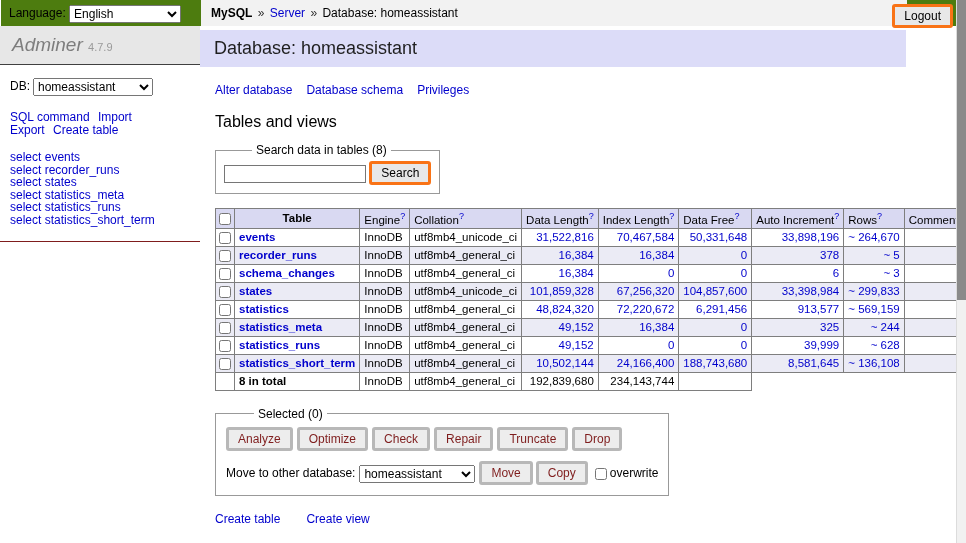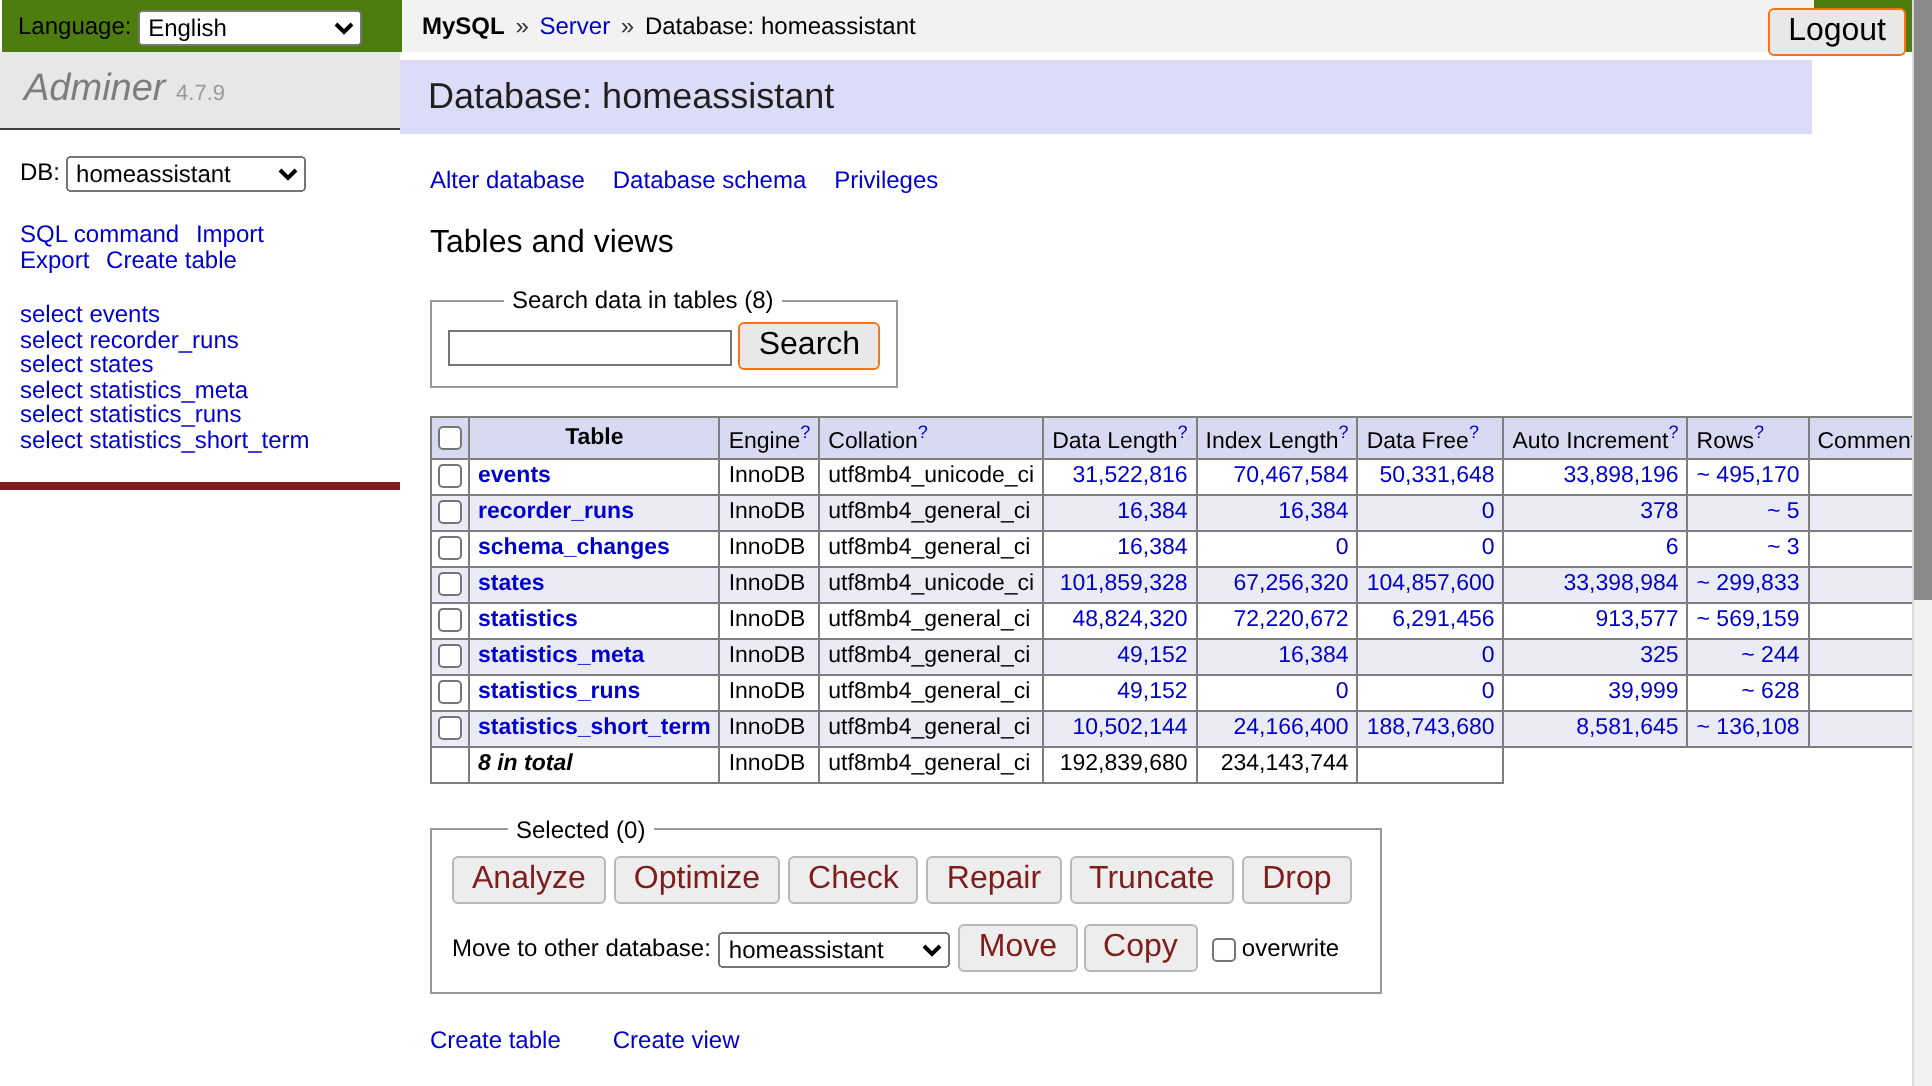--- a/index.html
+++ b/index.html
@@ -4,22 +4,22 @@
 <style>
   * { box-sizing: content-box; }
   html,body { margin:0; padding:0; }
   body {
     width:966px; height:543px; overflow:hidden; position:relative;
     font-family:"Liberation Sans", sans-serif; font-size:13px;
     background:#fff; color:#000;
   }
   a { color:#0000cc; text-decoration:none; cursor:pointer; }
   .btn {
-    font-family:inherit; font-size:16px; padding:2px 9px;
-    background:#e8e8e8; border:1px solid #f97316; border-radius:3px; color:#000; cursor:pointer;
+    font-family:inherit; font-size:12px; padding:2px 9px;
+    background:#e8e8e8; border:3px solid #f97316; border-radius:3px; color:#000; cursor:pointer;
   }
   .btn[disabled] { color:#7f1d1d; border-color:#b8b8b8; background:#ededed; cursor:default; }
 
   
   .topbar { position:absolute; left:1px; top:0; width:966px; height:26px; background:#4d7c0f; }
   .lang { position:absolute; left:8px; top:5px; font-size:12px; }
   .lang select { width:110px; font-size:12px; vertical-align:middle; }
   .breadcrumb {
     position:absolute; left:200px; top:0; width:706px; height:26px;
     background:#f2f2f2; font-size:12px; padding:6px 10px; box-sizing:border-box; white-space:nowrap;
@@ -30,21 +30,21 @@
 
   
   .sidebar { position:absolute; left:0; top:26px; width:200px; }
   h1 { margin:0; padding:8px 12px; background:#e7e7e7; border-bottom:1px solid #404040; font-size:19px; font-weight:normal; }
   .logo { font-style:italic; color:#7d7d7d; }
   .version { font-size:11px; color:#9a9a9a; }
   .dbrow { padding:13px 10px 0; font-size:12px; }
   .dbrow select { width:118px; font-size:12px; margin-left:3px; vertical-align:middle; }
   .menu-links { margin:15px 0 0; padding:0 10px; font-size:12px; line-height:13px; }
   .menu-links a { margin-right:5px; }
-  .table-list { list-style:none; margin:10px 0 0; padding:4px 10px 14px; border-bottom:4px solid #7f1d1d; font-size:12px; }
+  .table-list { list-style:none; margin:10px 0 0; padding:4px 10px 14px; border-bottom:1px solid #7f1d1d; font-size:12px; }
   .table-list li { line-height:12.6px; white-space:nowrap; }
 
   
   .content { position:absolute; left:200px; top:26px; width:706px; }
   h2 { margin:4px 0 0; padding:8px 14px; background:#dcdcf8; font-size:18px; font-weight:normal; color:#1f1f1f; }
   h3 { margin:16px 0 0 15px; font-size:16px; font-weight:normal; }
   .links-row { margin:16px 0 0 15px; font-size:12px; }
   .links-row a { margin-right:14px; }
   .links-row.wide a { margin-right:26px; }
   fieldset { border:1px solid #999; }
@@ -60,21 +60,21 @@
   thead td, thead th { background:#d9d9f2; text-align:left; font-weight:normal; }
   thead th.c-name { text-align:center; font-weight:bold; width:100px; }
   thead .th-link { color:#000; }
   sup.help { font-size:9px; }
   sup.help a { color:#0000cc; }
   .check { text-align:center; padding:1px 3px; }
   .check input { width:12px; height:12px; margin:0; vertical-align:middle; }
   td.num { text-align:right; }
   td.num.dark { color:#000; }
   .tbl-link { font-weight:bold; }
-  .bold { font-weight:bold;font-style:italic; }
+  .bold { font-weight:bold; }
   tbody tr:nth-child(even):not(.total) { background:#ebebf5; }
   tbody tr.total { background:#fff; }
   td.nocell { border:none; background:#fff; }
 
   .selected-box { margin:16px 0 0 15px; display:inline-block; padding:6px 10px 10px; min-width:380px; }
   .btnrow .btn { margin-right:4px; }
   .moverow { margin-top:10px; font-size:12px; }
   .moverow select { width:114px; font-size:12px; vertical-align:middle; margin:0 4px; }
   .moverow .btn { margin-right:3px; }
   .moverow input[type=checkbox] { width:12px; height:12px; vertical-align:middle; margin:0 3px 0 4px; }
@@ -151,21 +151,21 @@
     <tbody>
         <tr>
           <td class="check"><input type="checkbox" style=""></td>
           <td><a href="#" class="tbl-link">events</a></td>
           <td>InnoDB</td>
           <td>utf8mb4_unicode_ci</td>
           <td class="num"><a href="#">31,522,816</a></td>
           <td class="num"><a href="#">70,467,584</a></td>
           <td class="num"><a href="#">50,331,648</a></td>
           <td class="num"><a href="#">33,898,196</a></td>
-          <td class="num"><a href="#">~ 495,170</a></td>
+          <td class="num"><a href="#">~ 264,670</a></td>
           <td></td>
         </tr>
         <tr>
           <td class="check"><input type="checkbox" style=""></td>
           <td><a href="#" class="tbl-link">recorder_runs</a></td>
           <td>InnoDB</td>
           <td>utf8mb4_general_ci</td>
           <td class="num"><a href="#">16,384</a></td>
           <td class="num"><a href="#">16,384</a></td>
           <td class="num"><a href="#">0</a></td>

